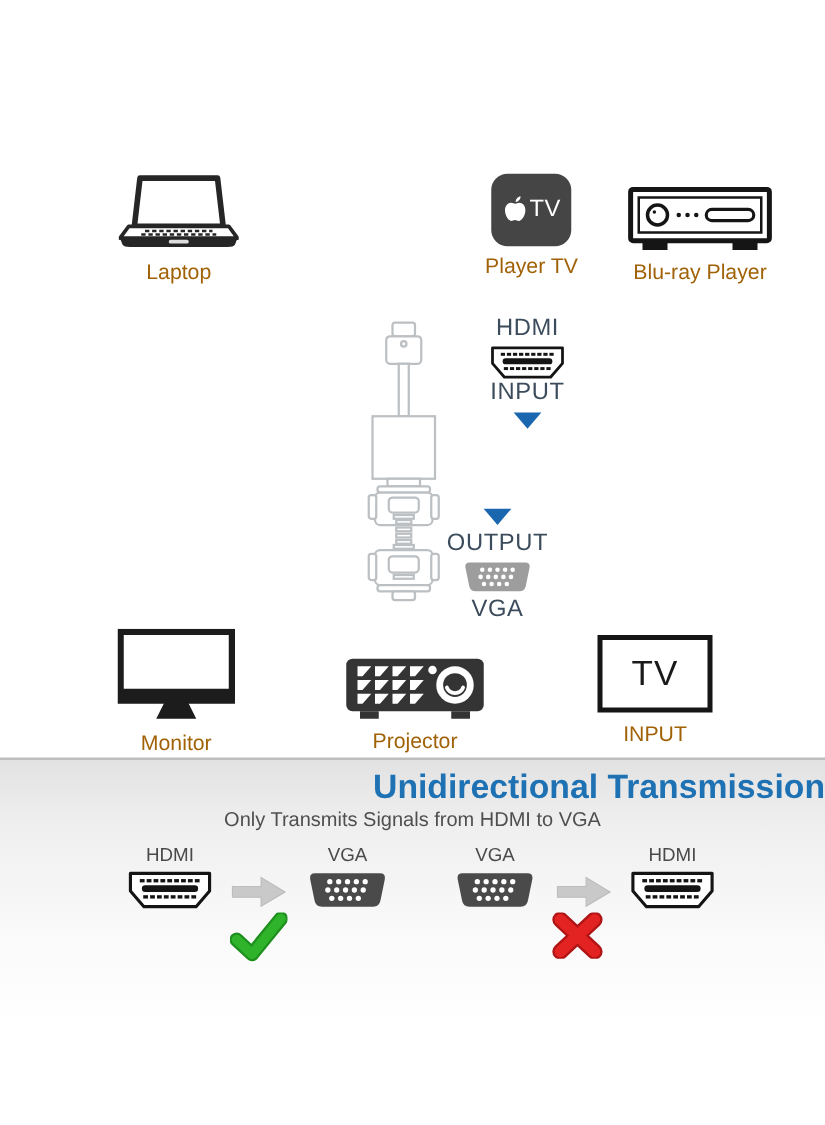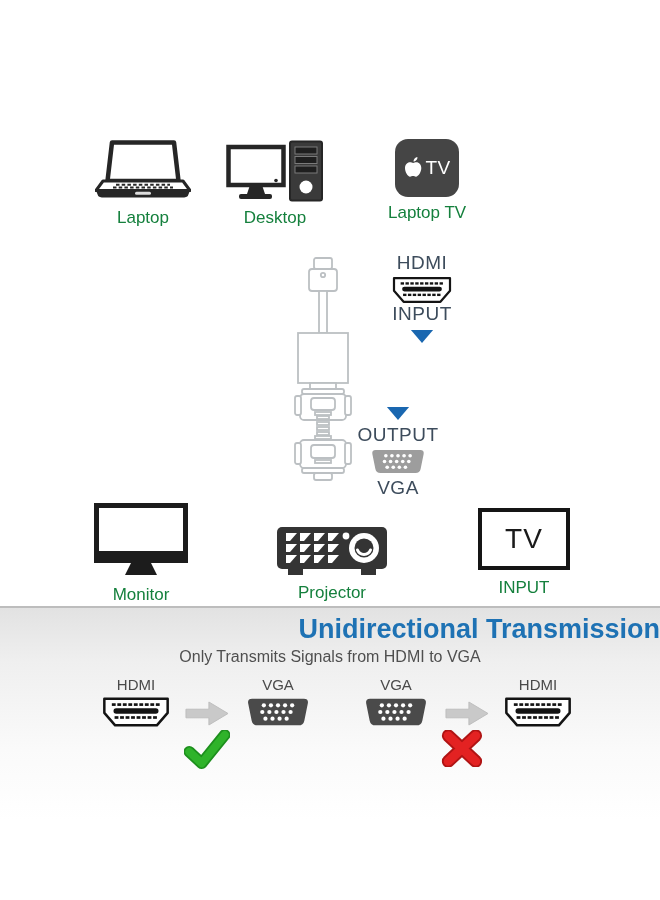--- a/index.html
+++ b/index.html
@@ -1,20 +1,20 @@
 <!DOCTYPE html>
 <html><head>
 <meta charset="utf-8">
 <style>
   html,body{margin:0;padding:0;background:#fff;}
   .canvas{position:relative;width:660px;height:900px;background:#ffffff;overflow:hidden;
           font-family:"Liberation Sans", sans-serif;}
   .abs{position:absolute;}
   .device{position:absolute;display:flex;flex-direction:column;align-items:center;}
-  .dev-label{margin-top:6px;font-size:17px;color:#15803d;white-space:nowrap;}
+  .dev-label{margin-top:6px;font-size:17px;color:#a16207;white-space:nowrap;}
   .io-block{position:absolute;display:flex;flex-direction:column;align-items:center;}
   .io-label{font-size:19px;letter-spacing:0.5px;color:#3d4c5c;line-height:1.05;}
   .appletv-box{width:64px;height:58px;border-radius:13px;background:#454545;
                display:flex;align-items:center;justify-content:center;gap:2px;}
   .appletv-tv{color:#fff;font-size:19px;font-weight:500;letter-spacing:0.5px;}
   .hdtv-box{box-sizing:border-box;width:92px;height:62px;border:4px solid #151515;background:#fff;
             display:flex;align-items:center;justify-content:center;}
   .hdtv-tv{font-size:28px;font-weight:500;color:#1a1a1a;letter-spacing:1px;}
   .band{position:absolute;left:0;top:606px;width:660px;height:294px;
         border-top:2px solid #bdbdbd;
@@ -93,48 +93,47 @@
       <path d="M17,2.5 L79,2.5 L83.5,41 L12.5,41 Z" fill="#fff" stroke="#262626" stroke-width="4.5" stroke-linejoin="round"></path>
       <path d="M8,41 L88,41 L95,50.5 L1,50.5 Z" fill="#fff" stroke="#262626" stroke-width="3" stroke-linejoin="round"></path>
       <path d="M21,44.7 H75" stroke="#262626" stroke-width="2" stroke-dasharray="3.5,2.2" fill="none"></path>
       <path d="M18,47.6 H78" stroke="#262626" stroke-width="2" stroke-dasharray="3.5,2.2" fill="none"></path>
       <path d="M1,50.5 H95 L93,55.5 Q92,57.5 87,57.5 H9 Q4,57.5 3,55.5 Z" fill="#262626"></path>
       <rect x="40" y="51.8" width="16" height="3" rx="1.5" fill="#dddddd"></rect>
     </svg>
     <div class="dev-label">Laptop</div>
   </div>
 
-  <div class="device" style="left:226px;top:140px">
-    <svg width="98" height="62" viewBox="0 0 98 62">
-      <rect x="2.5" y="7" width="55" height="38" fill="#fff" stroke="#262626" stroke-width="4.5"></rect>
-      <circle cx="50" cy="40.5" r="1.8" fill="#262626"></circle>
-      <path d="M24,45 h12 l3,9 h-18 z" fill="#262626"></path>
-      <rect x="13" y="54" width="33" height="5" rx="2" fill="#262626"></rect>
-      <rect x="64" y="1.5" width="32" height="59" rx="2" fill="#3a3a3a" stroke="#262626" stroke-width="2"></rect>
-      <g fill="#1f1f1f" stroke="#7a7a7a" stroke-width="1">
-        <rect x="69" y="7" width="22" height="7"></rect>
-          <rect x="69" y="16.5" width="22" height="7"></rect>
-          <rect x="69" y="26" width="22" height="7"></rect>
-      </g>
-      <circle cx="80" cy="47" r="6.5" fill="#fff"></circle>
-    </svg>
-    <div class="dev-label">Desktop</div>
-  </div>
 
   <div class="device" style="left:388px;top:139px">
     <div class="appletv-box">
       <svg width="20" height="24" viewBox="0 0 20 24">
         <path d="M10.5,5.6 c-0.1,-2.3 1.8,-4.3 3.9,-4.6 c0.3,2.3 -1.7,4.4 -3.9,4.6 z" fill="#fff"></path>
         <path d="M10.2,6.9 c1,0 1.9,-0.7 3.1,-0.7 c2.9,0 5,2.4 5,5.9 c0,4.2 -3,8.6 -5.4,8.6 c-1.1,0 -1.6,-0.7 -2.9,-0.7 c-1.3,0 -1.9,0.7 -2.9,0.7 C4.7,20.7 2,16.2 2,12.1 c0,-3.5 2.2,-5.9 5,-5.9 c1.2,0 2.2,0.7 3.2,0.7 z" fill="#fff"></path>
       </svg>
       <span class="appletv-tv">TV</span>
     </div>
-    <div class="dev-label">Laptop TV</div>
-  </div>
-
+    <div class="dev-label">Player TV</div>
+  </div>
+
+  <div class="device" style="left:502px;top:149px">
+    <svg width="116" height="53" viewBox="0 0 116 53">
+      <rect x="2.5" y="2.5" width="111" height="41" rx="2" fill="#fff" stroke="#151515" stroke-width="4"></rect>
+      <rect x="9" y="9" width="98" height="28" fill="none" stroke="#151515" stroke-width="2"></rect>
+      <circle cx="24" cy="23" r="8" fill="none" stroke="#151515" stroke-width="2.8"></circle>
+      <circle cx="21.5" cy="20.5" r="1.4" fill="#151515"></circle>
+      <circle cx="41" cy="23" r="1.8" fill="#151515"></circle>
+        <circle cx="48" cy="23" r="1.8" fill="#151515"></circle>
+        <circle cx="55" cy="23" r="1.8" fill="#151515"></circle>
+      <rect x="63" y="18.5" width="38" height="9" rx="4.5" fill="none" stroke="#151515" stroke-width="2.5"></rect>
+      <rect x="12" y="44" width="20" height="7" fill="#151515"></rect>
+        <rect x="84" y="44" width="20" height="7" fill="#151515"></rect>
+    </svg>
+    <div class="dev-label">Blu-ray Player</div>
+  </div>
 
   <svg class="abs" style="left:292px;top:256px" width="62" height="240" viewBox="0 0 62 240">
     <g fill="#ffffff" stroke="#bcc0c3" stroke-width="1.8">
       <rect x="22" y="2" width="18" height="11" rx="2"></rect>
       <rect x="17" y="13" width="28" height="22" rx="3"></rect>
       <circle cx="31" cy="19" r="2.2"></circle>
       <rect x="27" y="35" width="8" height="42"></rect>
       <rect x="6" y="77" width="50" height="50"></rect>
       <rect x="18" y="127" width="26" height="6"></rect>
       <rect x="10" y="133" width="42" height="5" rx="2"></rect>

